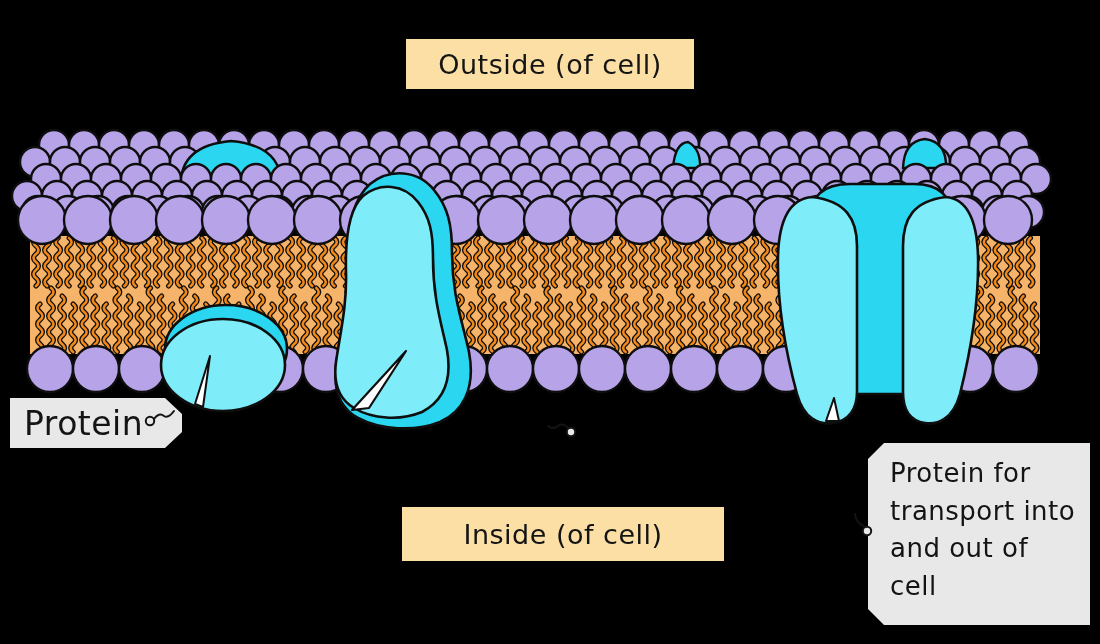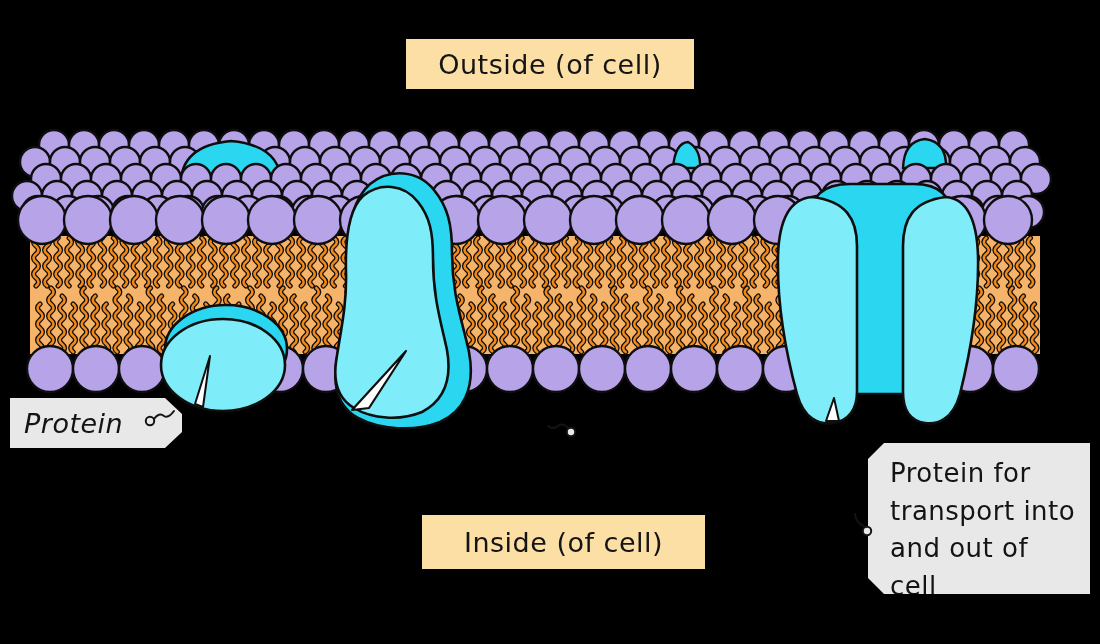--- a/index.html
+++ b/index.html
@@ -10,21 +10,21 @@
   }
   .stage svg.mem{position:absolute;left:0;top:0;}
   .peach-box{
     position:absolute;display:flex;align-items:center;justify-content:center;
     background:var(--peach,#FBDFA5);color:var(--labeltext,#141414);
     font-size:27px;letter-spacing:0.5px;
   }
   .tag{
     position:absolute;display:flex;align-items:center;
     background:var(--gray,#E8E8E8);color:var(--labeltext,#141414);
-    font-size:27px;letter-spacing:0.5px;font-style:italic;
+    font-size:33px;letter-spacing:0.5px;
   }
   .tag.right-tip{
     clip-path:polygon(0 0, calc(100% - 17px) 0, 100% 32%, 100% 68%, calc(100% - 17px) 100%, 0 100%);
     justify-content:flex-start;padding-left:14px;
   }
   .tag.left-tip{
     clip-path:polygon(17px 0, 100% 0, 100% 100%, 17px 100%, 0 68%, 0 32%);
     padding-left:30px;
   }
   .note-box{
@@ -281,26 +281,26 @@
         <path d="M 352 410 L 406 351 L 369 408 Z" fill="#ffffff" stroke="#0E0E0E" stroke-width="2.2" stroke-linejoin="round"></path>
         <path d="M 810 372 L 810 220 Q 810 184 850 184 L 914 184 Q 952 184 952 220 L 952 372 Q 952 394 924 394 L 838 394 Q 810 394 810 372 Z" fill="#2BD7F0" stroke="#0E0E0E" stroke-width="2.6"></path>
         <path d="M 812 197 C 788 199 779 222 778 256 C 777 300 784 346 797 394 C 804 419 819 425 833 423 C 849 421 857 409 857 392 L 857 246 C 857 219 846 201 812 197 Z" fill="#7FECFA" stroke="#0E0E0E" stroke-width="2.6"></path>
         <path d="M 946 197 C 968 199 977 222 978 256 C 979 300 972 346 960 394 C 953 419 938 425 925 423 C 910 421 903 409 903 392 L 903 246 C 903 219 913 201 946 197 Z" fill="#7FECFA" stroke="#0E0E0E" stroke-width="2.6"></path>
         <path d="M 826 421 L 834 398 L 839 421 Z" fill="#ffffff" stroke="#0E0E0E" stroke-width="2" stroke-linejoin="round"></path>
       </g>
     </svg>
 
   <div class="peach-box" style="left:406px;top:39px;width:288px;height:50px;">Outside (of cell)</div>
 
-  <div class="peach-box" style="left:422px;top:507px;width:283px;height:54px;margin-top:8px;">Inside (of cell)</div>
+  <div class="peach-box" style="left:402px;top:507px;width:322px;height:54px;">Inside (of cell)</div>
 
   <div class="tag right-tip" style="left:10px;top:398px;width:158px;height:50px;">Protein</div>
 
 
-  <div class="note-box" style="left:868px;top:443px;width:222px;height:151px;">Protein for transport into and out of cell</div>
+  <div class="note-box" style="left:868px;top:443px;width:222px;height:182px;">Protein for transport into and out of cell</div>
 
   <svg class="string-icon" style="left:142px;top:404px;" width="36" height="28">
     <circle cx="8" cy="17" r="4.2" fill="#E8E8E8" stroke="#141414" stroke-width="2"></circle>
     <path d="M 12 15 q 5 -7 10 -3 q 4 3 10 -5" fill="none" stroke="#141414" stroke-width="2" stroke-linecap="round"></path>
   </svg>
   <svg class="string-icon" style="left:545px;top:417px;" width="36" height="28">
     <path d="M 24 12 q -6 -7 -11 -3 q -5 4 -10 0" fill="none" stroke="#141414" stroke-width="2" stroke-linecap="round"></path>
     <circle cx="26" cy="15" r="4.2" fill="#E8E8E8" stroke="#141414" stroke-width="2"></circle>
   </svg>
   <svg class="string-icon" style="left:850px;top:508px;" width="32" height="34">

